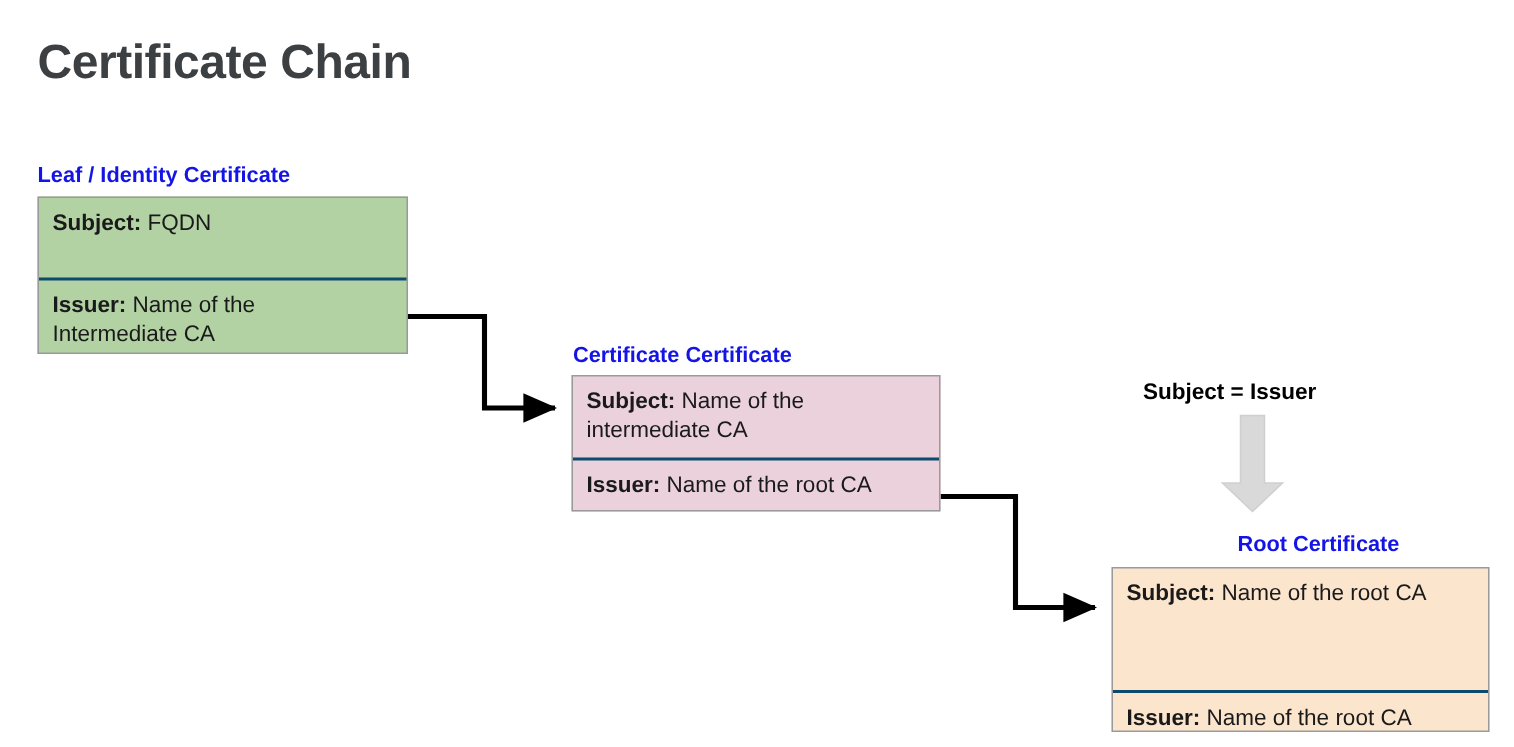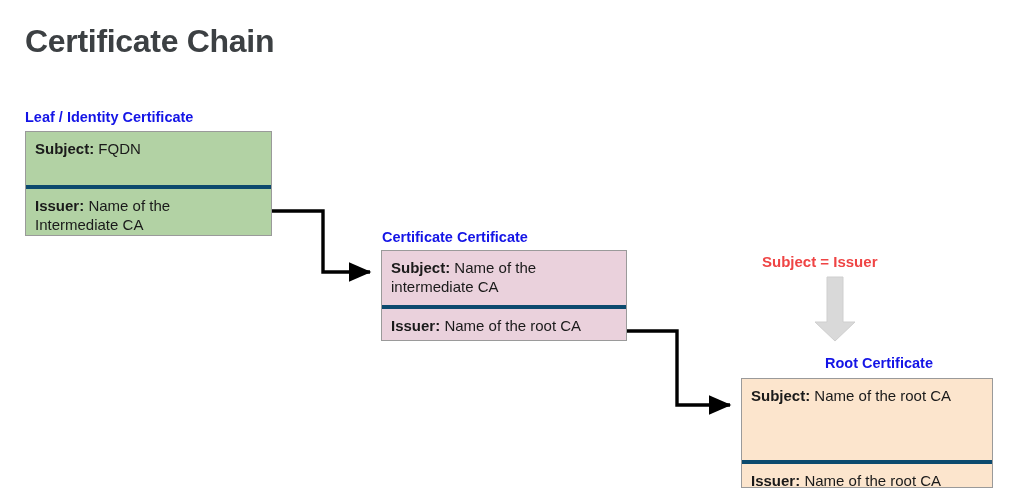--- a/index.html
+++ b/index.html
@@ -53,21 +53,21 @@
   .cert-row {
     box-sizing: border-box;
     flex: 1 1 auto;
     padding: 7px 22px 6px 9px;
     font-size: 15px;
     color: #1a1a1a;
     line-height: 1.28;
     display: block;
   }
   .cert-row.divided {
-    border-top: 4px solid #0c4a6e;
+    border-top: 2px solid #0c4a6e;
   }
   .cert-row .k {
     font-weight: bold;
   }
   .cert-row .v {
     font-weight: normal;
   }
 
   
   .fill-green  { background: #b2d2a4; }
@@ -101,21 +101,21 @@
     pointer-events: none;
   }
 
   
   .eq-note {
     position: absolute;
     left: 762px;
     top: 253px;
     font-size: 15px;
     font-weight: bold;
-    color: #ef4444;
+    color: #000000;
     white-space: nowrap;
   }
 </style>
 </head>
 <body>
 
 <div id="canvas">
 
   <div class="page-title">Certificate Chain</div>
 

